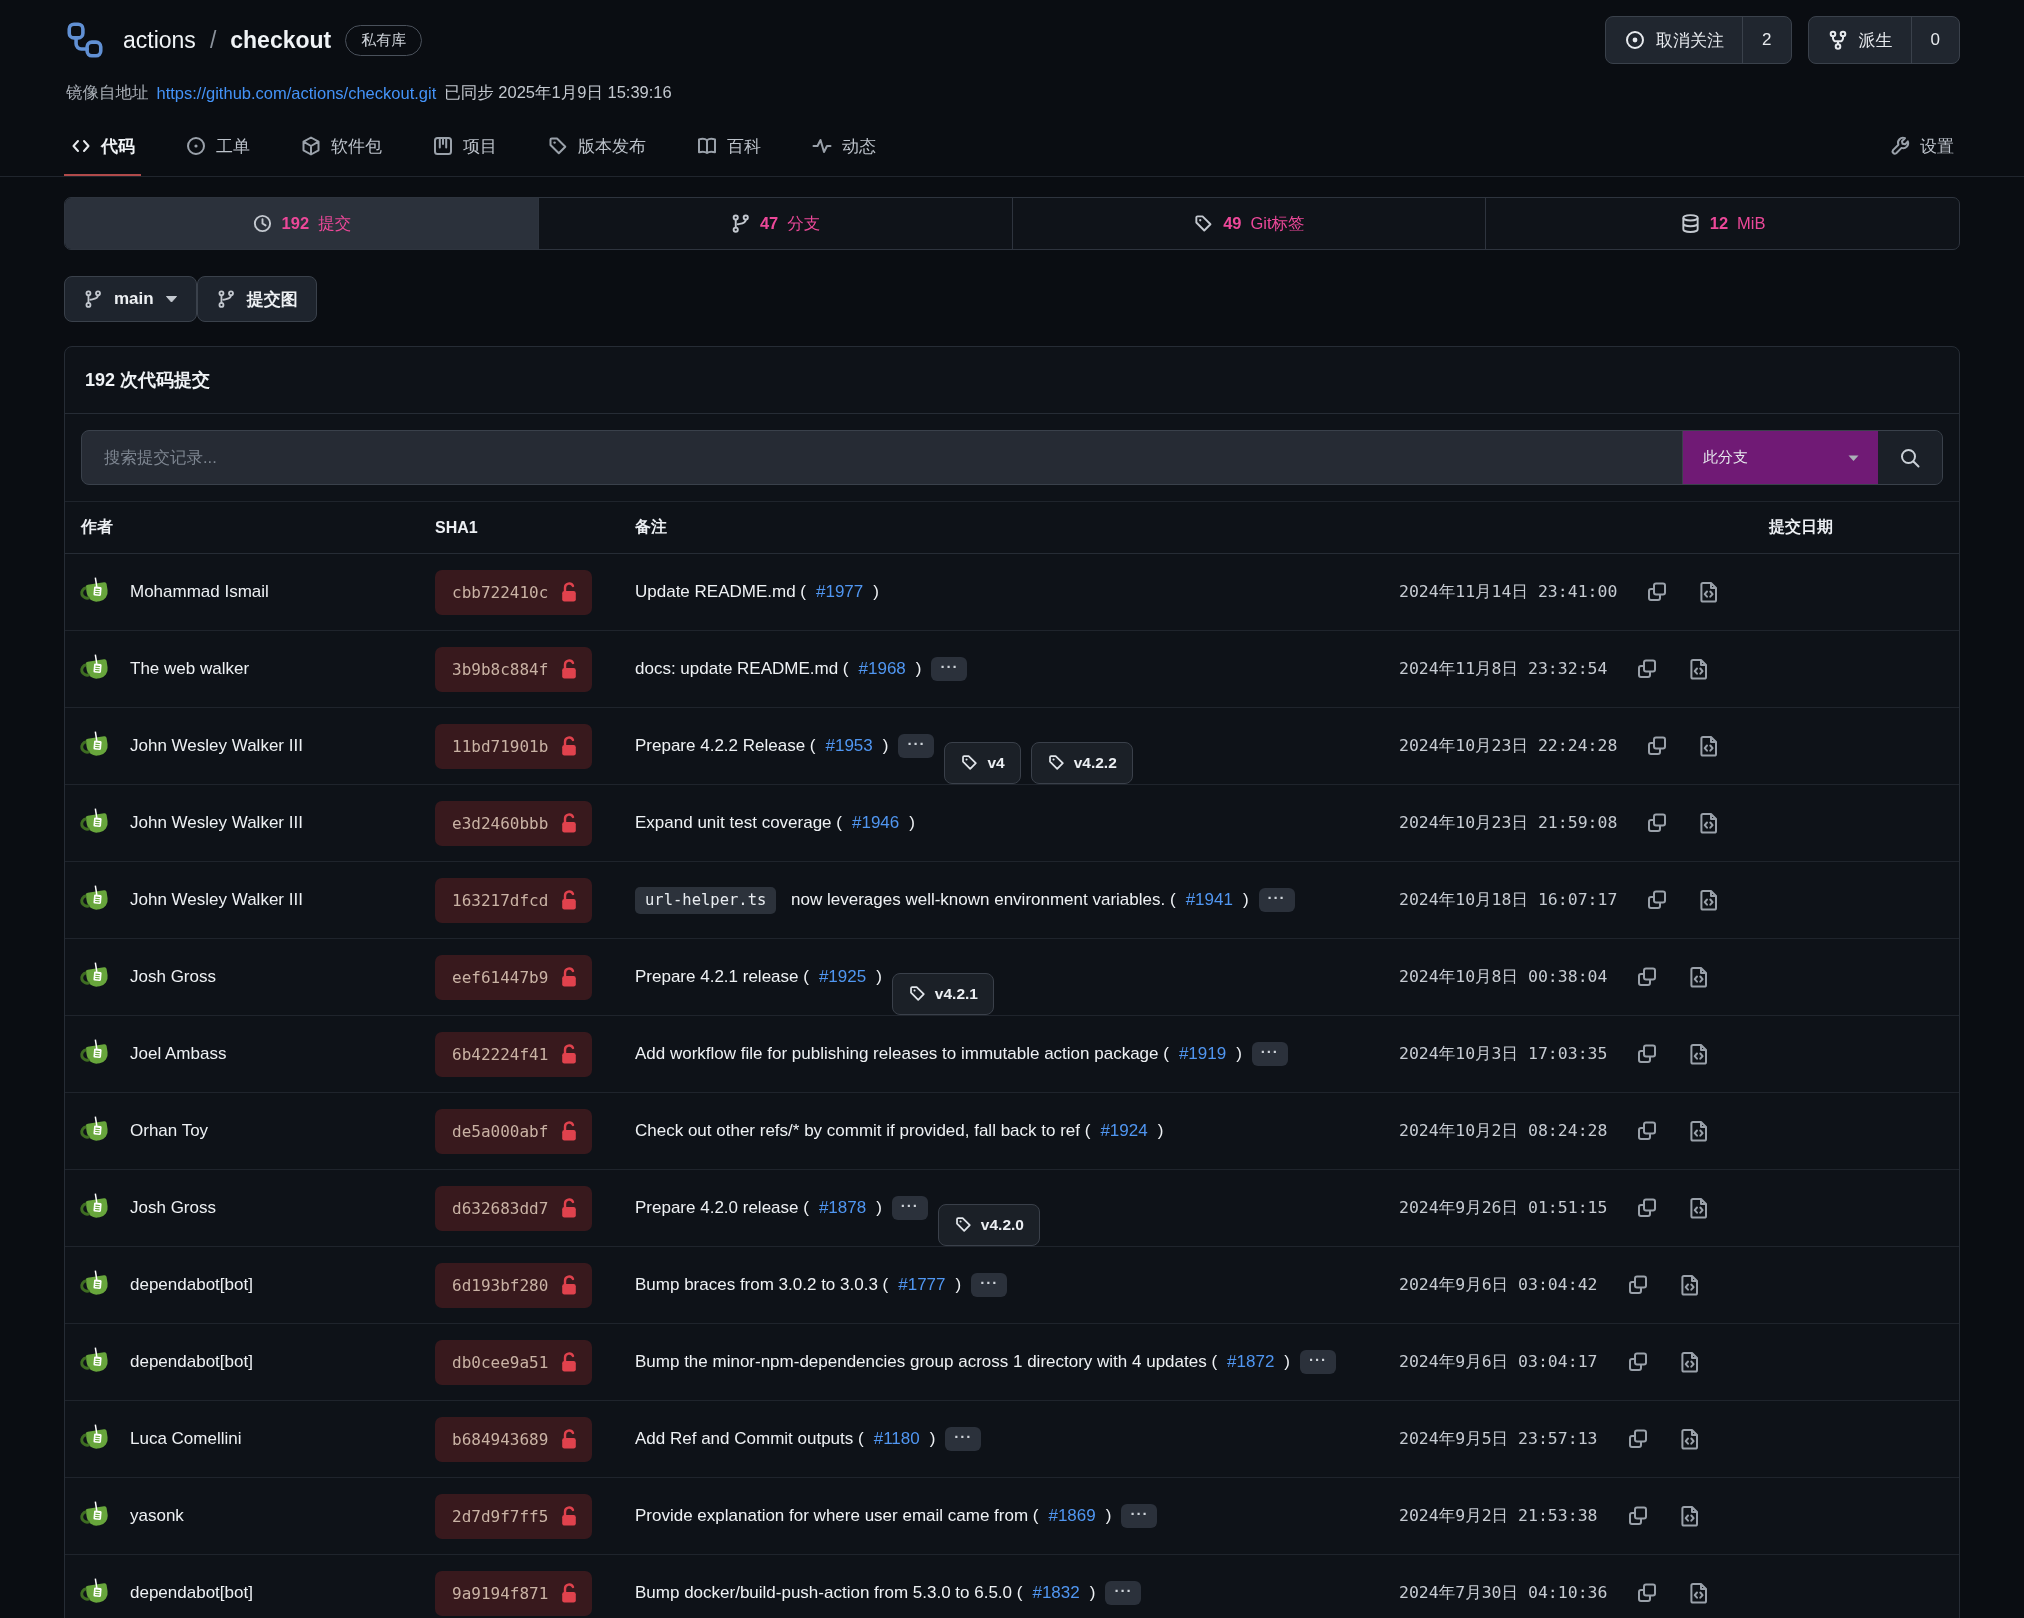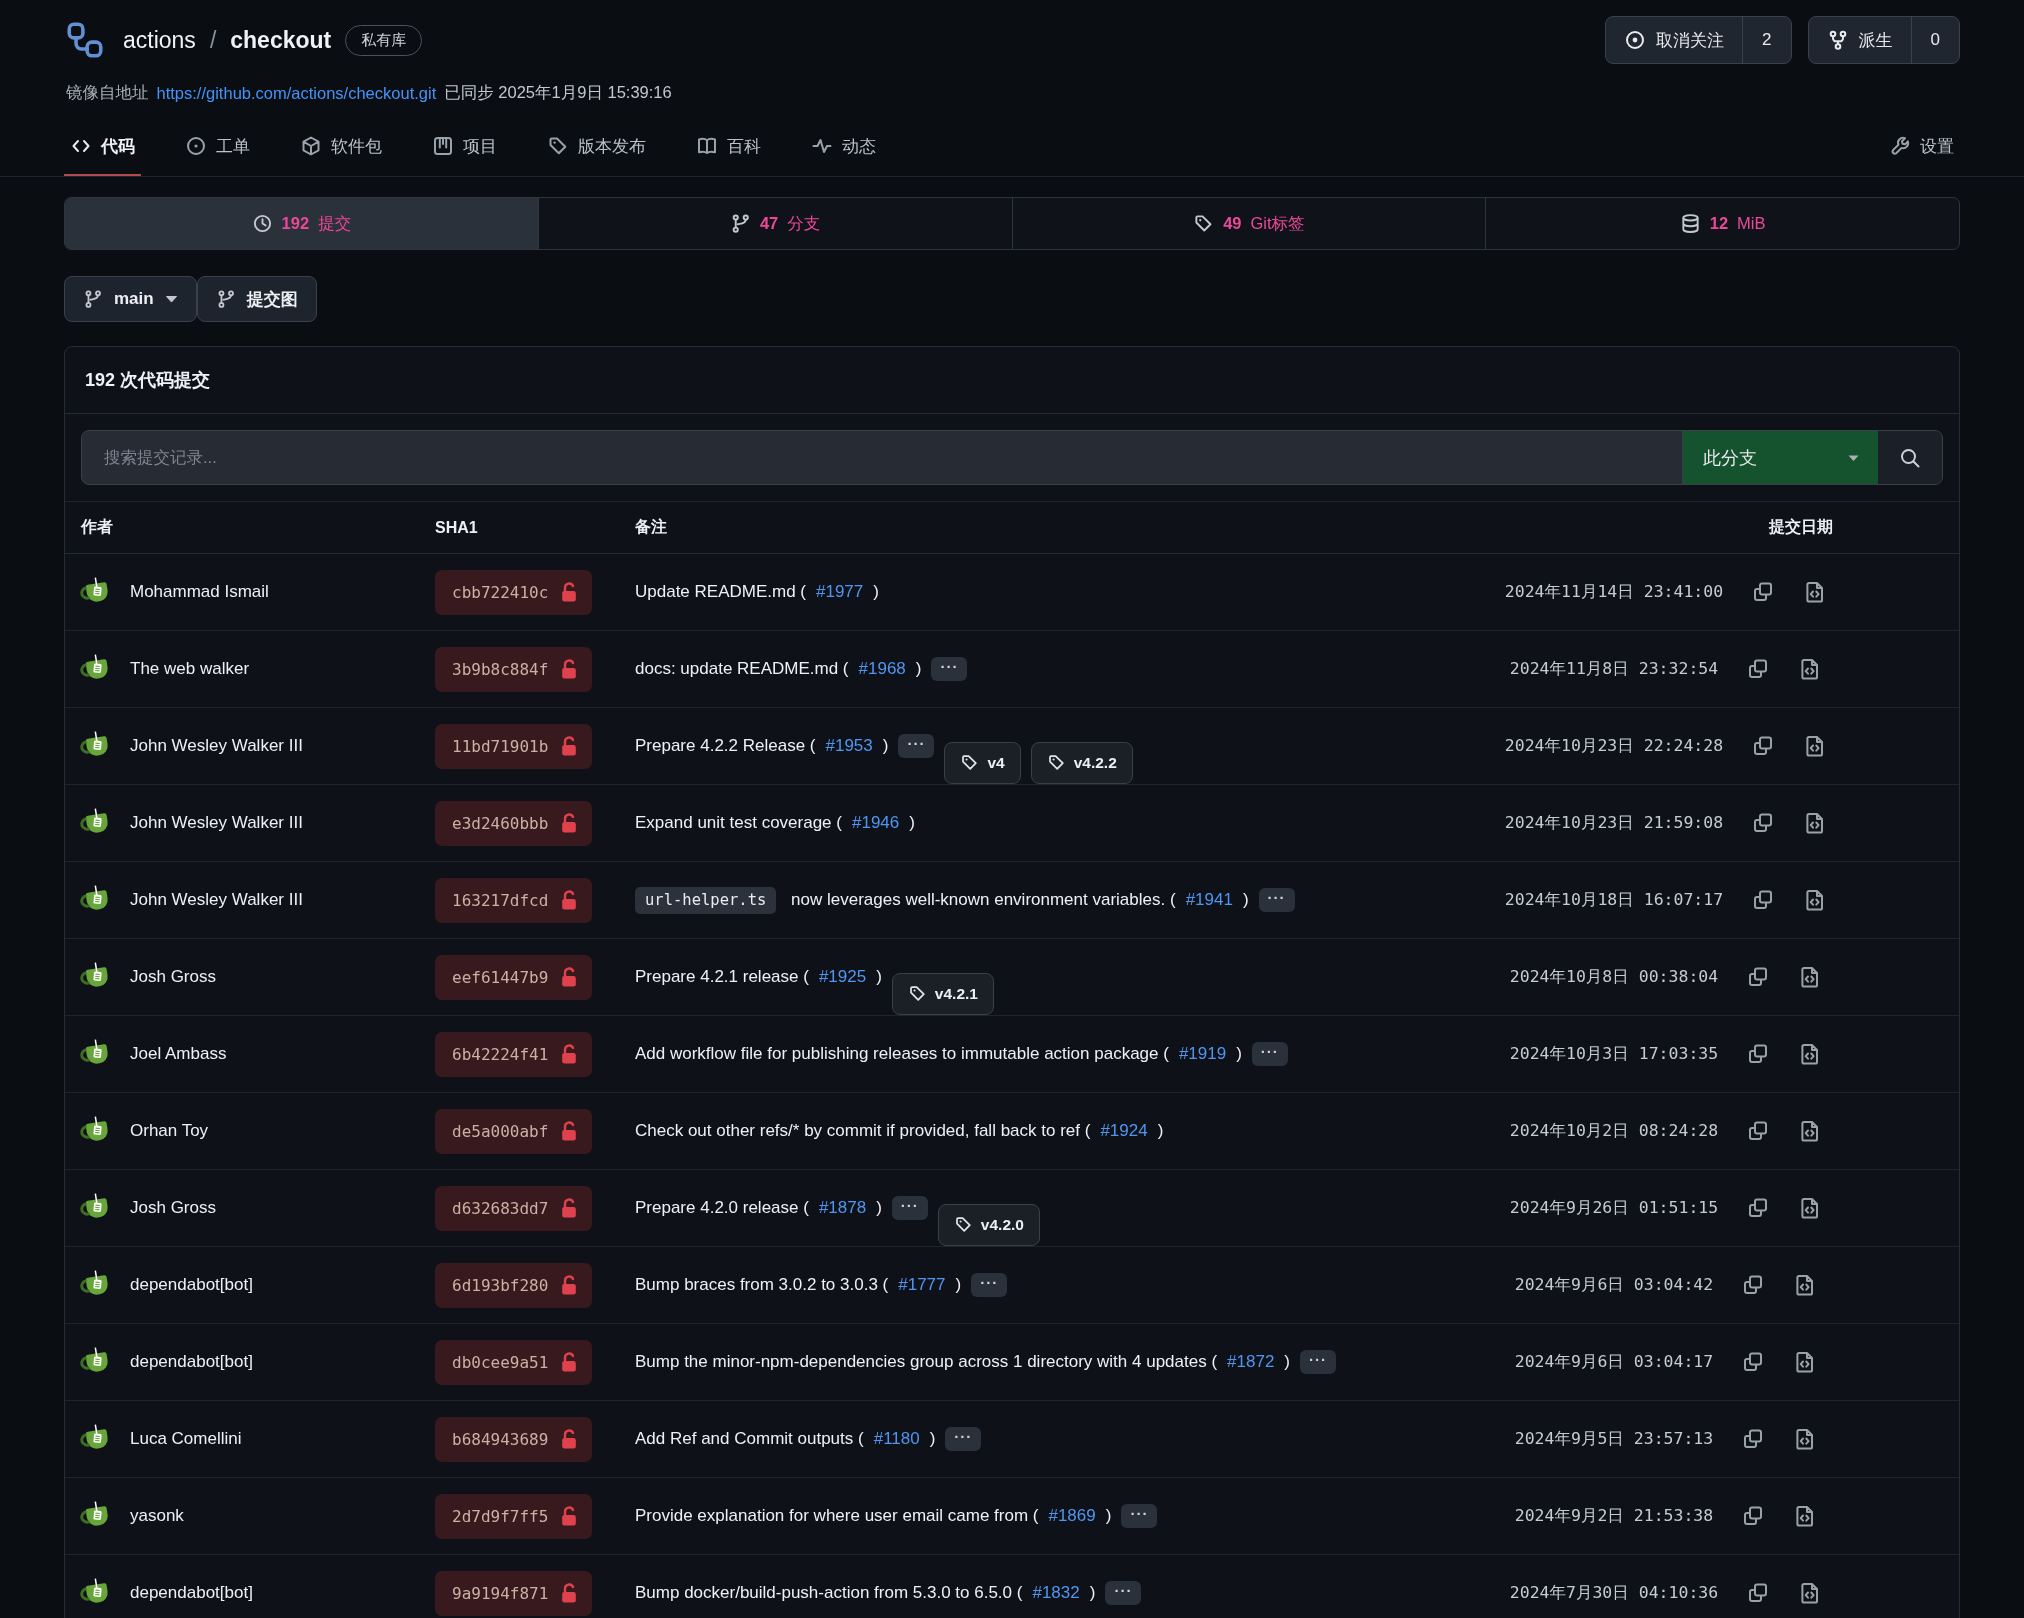--- a/index.html
+++ b/index.html
@@ -82,22 +82,22 @@
     display:flex; align-items:stretch; height:55px; border:1px solid #3a414b;
     border-radius:8px; overflow:hidden; background:#262b34;
   }
   .search-group input {
     flex:1; background:transparent; border:none; outline:none; color:#e7eaee;
     font-size:16.5px; padding:0 22px; font-family:inherit;
   }
   .search-group input::placeholder { color:#7d8590; }
   .scope-select {
     width:196px; display:flex; align-items:center; justify-content:space-between;
-    padding:0 18px 0 20px; background:#14532d; border-left:1px solid #3a414b;
-    color:#e7eaee; font-size:18px; cursor:pointer;
+    padding:0 18px 0 20px; background:#701a75; border-left:1px solid #3a414b;
+    color:#e7eaee; font-size:15px; cursor:pointer;
   }
   .search-btn {
     width:64px; display:flex; align-items:center; justify-content:center;
     background:#1b2028; border-left:1px solid #3a414b; border:none; cursor:pointer;
   }
 
   .grid-row { display:grid; grid-template-columns:370px 200px 1fr 560px; align-items:center; }
   .table-head { border-bottom:1px solid #262c35; height:52px; font-weight:bold; font-size:16px; color:#eceff3; }
   .table-head .c1 { padding-left:16px; }
   .table-head .c4 { text-align:right; padding-right:126px; }
@@ -121,21 +121,21 @@
     background:#2b313b; color:#cfd4da; border:none; border-radius:6px;
     padding:2px 9px 6px 9px; font-size:15px; font-weight:bold; letter-spacing:1px;
     cursor:pointer; line-height:16px;
   }
   .tag-chip {
     display:inline-flex; align-items:center; gap:8px; height:42px; padding:0 15px;
     background:#1b2027; border:1px solid #3a404a; border-radius:8px; cursor:pointer;margin-top:33px;
   }
   .tag-chip .tag-label { color:#eceff3; font-size:15.5px; font-weight:bold; }
   .tag-chip svg { stroke:#e1e5ea; }
-  .date-cell { display:flex; align-items:center; justify-content:center; gap:28px; padding-right:26px; }
+  .date-cell { display:flex; align-items:center; justify-content:flex-start; gap:28px; padding-right:26px; }
   .commit-date { color:#c6cbd2; font-size:16.5px; white-space:nowrap; }
   .icon-btn { background:none; border:none; cursor:pointer; padding:0; }
   .icon-btn svg { stroke:#9aa1aa; }
 </style>
 </head>
 <body>
 
 <div class="top-header">
   <div class="title-row">
     <span style="margin-right:17px;">

